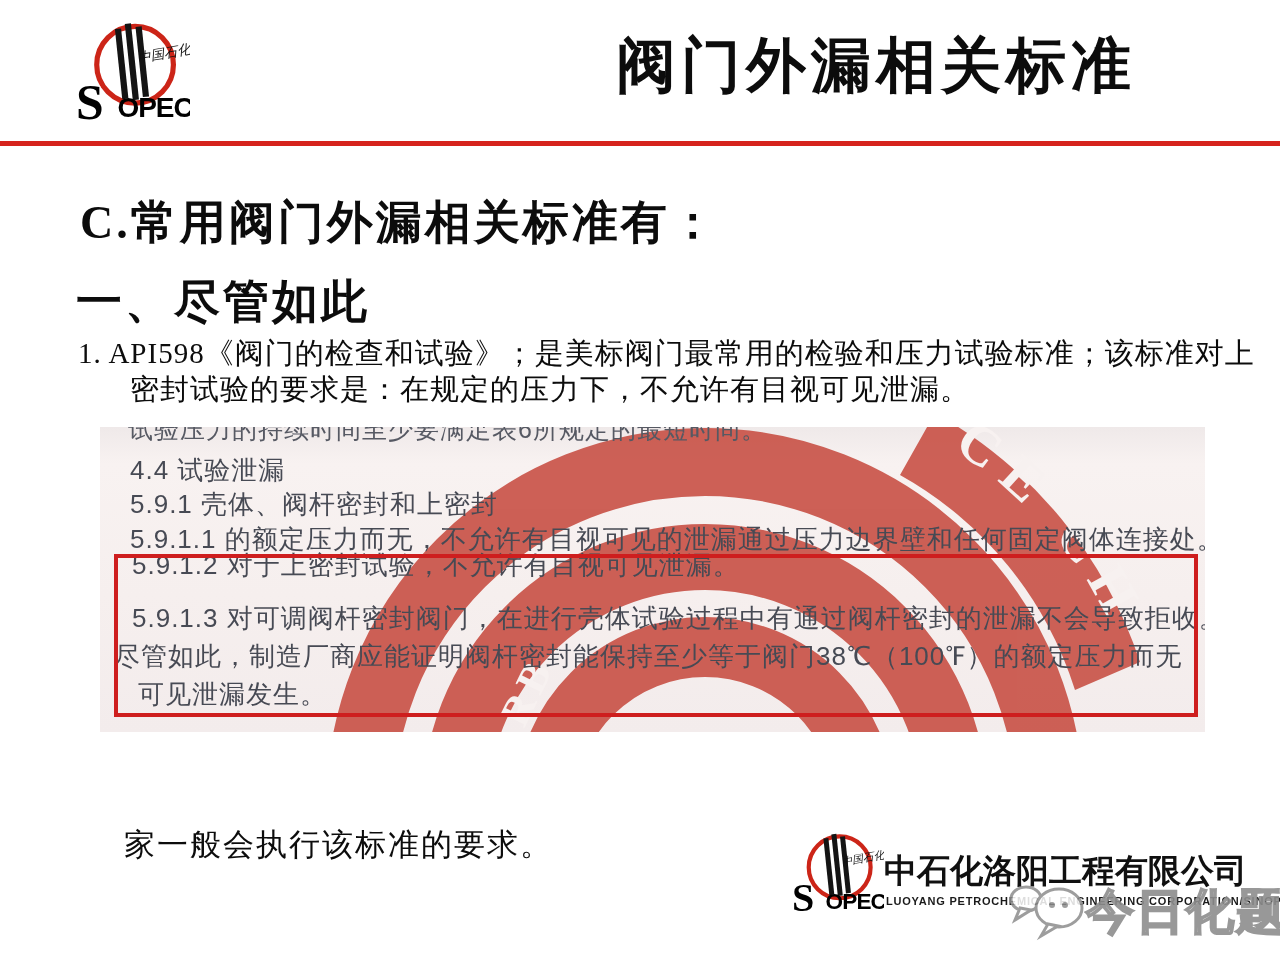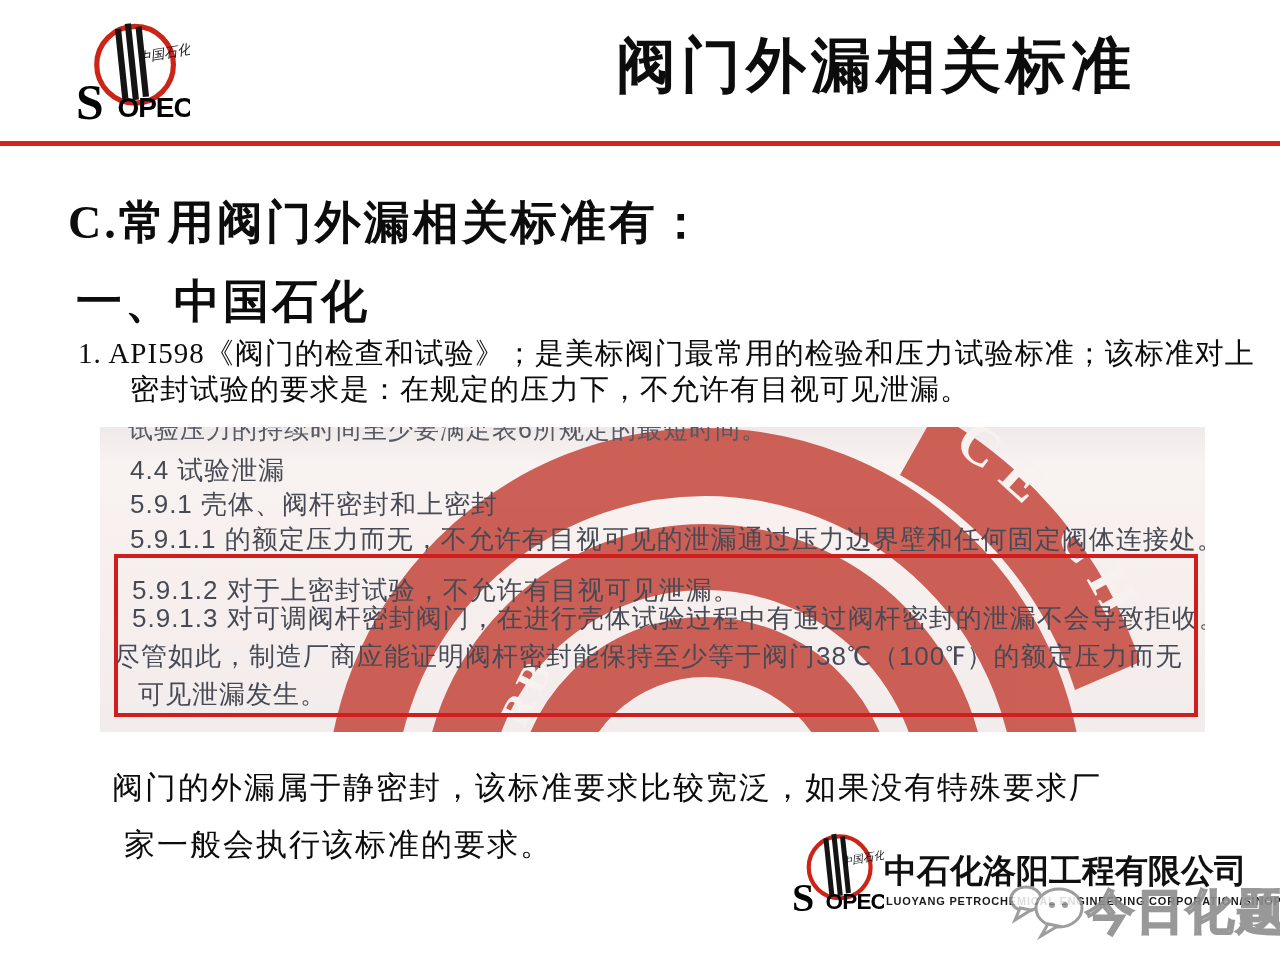--- a/index.html
+++ b/index.html
@@ -6,21 +6,21 @@
   #slide{position:relative;width:1280px;height:960px;background:#ffffff;overflow:hidden;
          font-family:"Liberation Sans",sans-serif;}
   .abs{position:absolute;}
   .nowrap{white-space:nowrap;}
   
   .kai{font-family:"Liberation Serif",serif;color:#0c0c0c;}
   
   #title{top:26px;left:540px;width:672px;text-align:center;font-size:60px;letter-spacing:5px;font-weight:600;}
   #redline{top:141px;left:0;width:1280px;height:5px;background:#d6231d;}
   
-  #headingC{top:192px;left:68px;font-size:46px;letter-spacing:3px;font-weight:600;}
+  #headingC{top:192px;left:80px;font-size:46px;letter-spacing:3px;font-weight:600;}
   #sub1{top:271px;left:76px;font-size:46px;letter-spacing:3px;font-weight:600;}
   .p1{font-size:29px;letter-spacing:1px;font-weight:500;}
   .p2{font-size:31px;letter-spacing:2px;font-weight:500;}
   
   #scan{top:427px;left:100px;width:1105px;height:305px;overflow:hidden;
         background:linear-gradient(180deg,#efe9e9 0%,#f8f2f1 12%,#f6efee 55%,#f3ecec 100%);}
   .scanline{position:absolute;font-family:"Liberation Sans",sans-serif;color:#474a54;
             font-size:26px;letter-spacing:1px;white-space:nowrap;z-index:4;}
   #partialclip{position:absolute;top:0;left:28px;width:1060px;height:20px;overflow:hidden;z-index:4;}
   #partialclip span{display:block;margin-top:-14px;font-size:25px;letter-spacing:1px;color:#565963;white-space:nowrap;
@@ -52,21 +52,21 @@
     </g>
     <text x="60" y="40" font-size="13" font-style="italic" fill="#111" transform="rotate(-10 60 40)">中国石化</text>
     <text x="0" y="94" font-size="48" font-weight="bold" fill="#000" stroke="#ffffff" stroke-width="2" paint-order="stroke">S</text>
     <text x="40" y="92" font-size="27" font-weight="bold" fill="#000" style="font-family:'Liberation Sans',sans-serif;letter-spacing:-1px;">OPEC</text>
   </svg>
 
   <div id="title" class="abs kai nowrap">阀门外漏相关标准</div>
   <div id="redline" class="abs"></div>
 
   <div id="headingC" class="abs kai nowrap">C.常用阀门外漏相关标准有：</div>
-  <div id="sub1" class="abs kai nowrap">一、中国石化</div>
+  <div id="sub1" class="abs kai nowrap">一、尽管如此</div>
 
   <div class="abs kai nowrap p1" style="top:334px;left:78px;">1. API598《阀门的检查和试验》；是美标阀门最常用的检验和压力试验标准；该标准对上</div>
   <div class="abs kai nowrap p1" style="top:370px;left:130px;">密封试验的要求是：在规定的压力下，不允许有目视可见泄漏。</div>
 
   <div id="scan" class="abs">
 
     <svg id="stamp" width="1105" height="305" viewBox="0 0 1105 305">
       <g stroke="#c85045" fill="none" opacity="0.9">
         <circle cx="605" cy="380" r="345" stroke-width="68"></circle>
         <circle cx="605" cy="380" r="250" stroke-width="66"></circle>
@@ -80,29 +80,28 @@
       <text transform="translate(424 302) rotate(-64)" font-size="42" font-weight="bold" fill="#f7f1f0" letter-spacing="6">RB</text>
     </svg>
 
     <div id="partialclip">
       <span>试验压力的持续时间至少要满足表6所规定的最短时间。</span>
     </div>
 
     <div class="scanline" style="top:26px;left:30px;">4.4   试验泄漏</div>
     <div class="scanline" style="top:60px;left:30px;">5.9.1   壳体、阀杆密封和上密封</div>
     <div class="scanline" style="top:95px;left:30px;">5.9.1.1   的额定压力而无，不允许有目视可见的泄漏通过压力边界壁和任何固定阀体连接处。</div>
-    <div class="scanline" style="top:146px;left:32px;">5.9.1.2   对于上密封试验，不允许有目视可见泄漏。</div>
+    <div class="scanline" style="top:121px;left:32px;">5.9.1.2   对于上密封试验，不允许有目视可见泄漏。</div>
     <div class="scanline" style="top:174px;left:32px;">5.9.1.3   对可调阀杆密封阀门，在进行壳体试验过程中有通过阀杆密封的泄漏不会导致拒收。</div>
     <div class="scanline" style="top:212px;left:14px;">尽管如此，制造厂商应能证明阀杆密封能保持至少等于阀门38℃（100℉）的额定压力而无</div>
     <div class="scanline" style="top:250px;left:14px;margin-left:24px;">可见泄漏发生。</div>
 
     <div id="redbox"></div>
   </div>
 
-  <div class="abs kai nowrap p2" style="top:767px;left:112px;">阀门的外漏属于静密封，该标准要求比较宽泛，如果没有特殊要求厂</div>
   <div class="abs kai nowrap p2" style="top:824px;left:124px;">家一般会执行该标准的要求。</div>
 
   <svg class="abs" style="top:832px;left:792px;" width="92" height="84" viewBox="0 0 110 100">
     <circle cx="57" cy="42" r="37" fill="none" stroke="#cc2518" stroke-width="5"></circle>
     <g transform="rotate(-6 55 40)" fill="#141414">
       <rect x="41" y="6" width="6" height="68"></rect>
       <rect x="51" y="2" width="6" height="74"></rect>
       <rect x="61" y="6" width="6" height="68"></rect>
     </g>
     <text x="60" y="40" font-size="13" font-style="italic" fill="#111" transform="rotate(-10 60 40)">中国石化</text>

